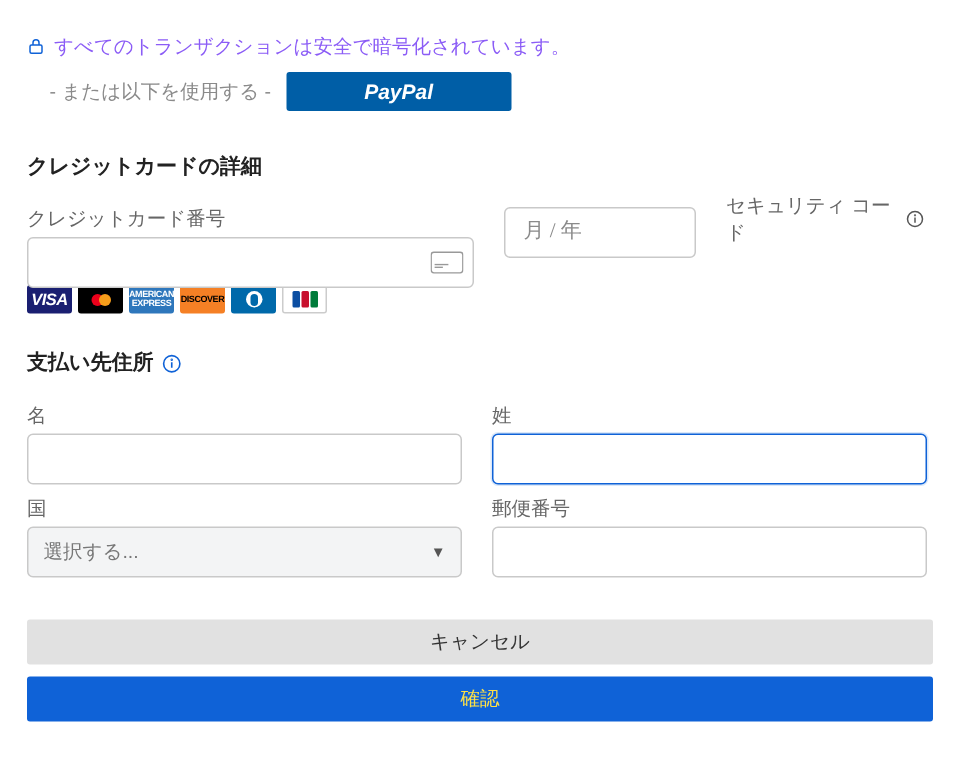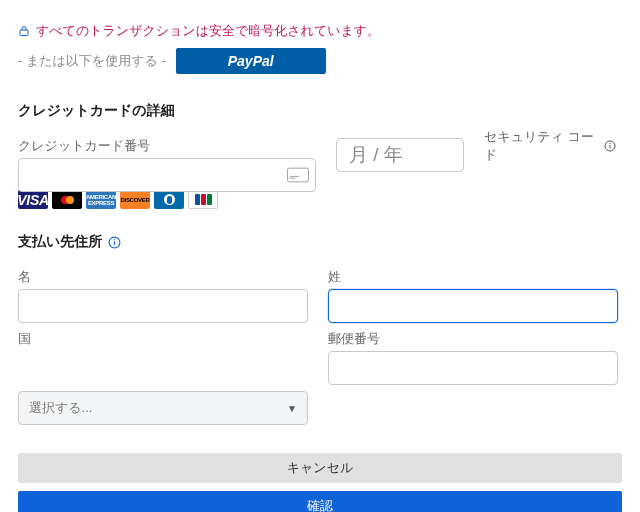--- a/index.html
+++ b/index.html
@@ -13,33 +13,34 @@
     background: #fff;
   }
   .wrap {
     padding: 22px 18px 10px 18px;
     box-sizing: border-box;
   }
   .secure {
     display: flex;
     align-items: center;
     gap: 6px;
-    color: #be185d;
+    color: #8b5cf6;
     margin-bottom: 8px;
   }
   .lock-icon {
     color: #0f62d7;
     display: inline-flex;
   }
   .alt-row {
     display: flex;
     align-items: center;
     gap: 10px;
     color: #8a8a8a;
     margin-bottom: 28px;
+    margin-left: 15px;
   }
   .paypal-btn {
     background: #005ea6;
     color: #fff;
     font-style: italic;
     font-weight: 700;
     font-family: "Segoe UI", Arial, sans-serif;
     border: none;
     border-radius: 2px;
     width: 150px;
@@ -90,24 +91,24 @@
     padding: 0 10px;
     display: flex;
     align-items: center;
     color: #777;
     font-size: 13px;
   }
   .input input, .input select {
     border: none;
     outline: none;
     width: 100%;
-    font-size: 19px;
+    font-size: 14px;
     color: #ec4899;
     background: transparent;
-    font-family: Liberation Sans, sans-serif;
+    font-family: Liberation Serif, serif;
   }
   .input input::placeholder { color: #8a8a8a; }
   .cc-input {
     position: relative;
   }
   .card-icon-inside {
     position: absolute;
     right: 6px;
     top: 50%;
     transform: translateY(-50%);
@@ -125,40 +126,39 @@
     height: 19px;
     border-radius: 2px;
     display: flex;
     align-items: center;
     justify-content: center;
     font-size: 8px;
     font-weight: 700;
     color: #fff;
     letter-spacing: -0.3px;
   }
-  .visa { background:#1a1f71; color:#fff; font-style: italic; font-size: 14px;}
+  .visa { background:#1a1f71; color:#fff; font-style: italic; font-size: 11px;}
   .mc   { background:#000; }
   .mc .c1 { width:8px;height:8px;border-radius:50%;background:#eb001b;display:inline-block;margin-right:-3px;}
   .mc .c2 { width:8px;height:8px;border-radius:50%;background:#f79e1b;display:inline-block;}
   .amex { background:#2e77bc; font-size:6px; line-height:6px; text-align:center;}
   .disc { background:#f58025; color:#000; font-size:6px;}
   .dine { background:#0069aa; }
   .dine .circ{ width:11px;height:11px;border-radius:50%;background:#fff;display:inline-block;position:relative;}
   .dine .circ::after{content:"";position:absolute;left:3px;top:1.5px;width:5px;height:8px;background:#0069aa;border-radius:3px;}
   .jcb  { background:#fff; border:1px solid #ccc; box-sizing:border-box; }
   .jcb .bar{width:5px;height:11px;display:inline-block;margin:0 0.5px;border-radius:1px;}
   .jcb .b1{background:#0b4ea2;} .jcb .b2{background:#c8102e;} .jcb .b3{background:#007b3a;}
 
   .select {
     background: #f3f4f5;
     display: flex;
     justify-content: space-between;
     align-items: center;
     cursor: pointer;
-    margin-top: 40px;
   }
   .caret {
     color: #555;
     font-size: 10px;
   }
   .focused {
     border: 1px solid #0f62d7;
     box-shadow: 0 0 0 1px rgba(15,98,215,0.15);
   }
   .footer {
@@ -176,21 +176,21 @@
     font-size: 13px;
     cursor: pointer;
     font-family: inherit;
   }
   .btn-cancel {
     background: #e1e1e1;
     color: #333;
   }
   .btn-confirm {
     background: #0f62d7;
-    color: #ffffff;
+    color: #fde047;
   }
 </style>
 </head>
 <body>
 
 <div class="wrap">
 
   <div class="secure">
     <span class="lock-icon">
       <svg width="12" height="12" viewBox="0 0 24 24" fill="none" stroke="currentColor" stroke-width="2">

